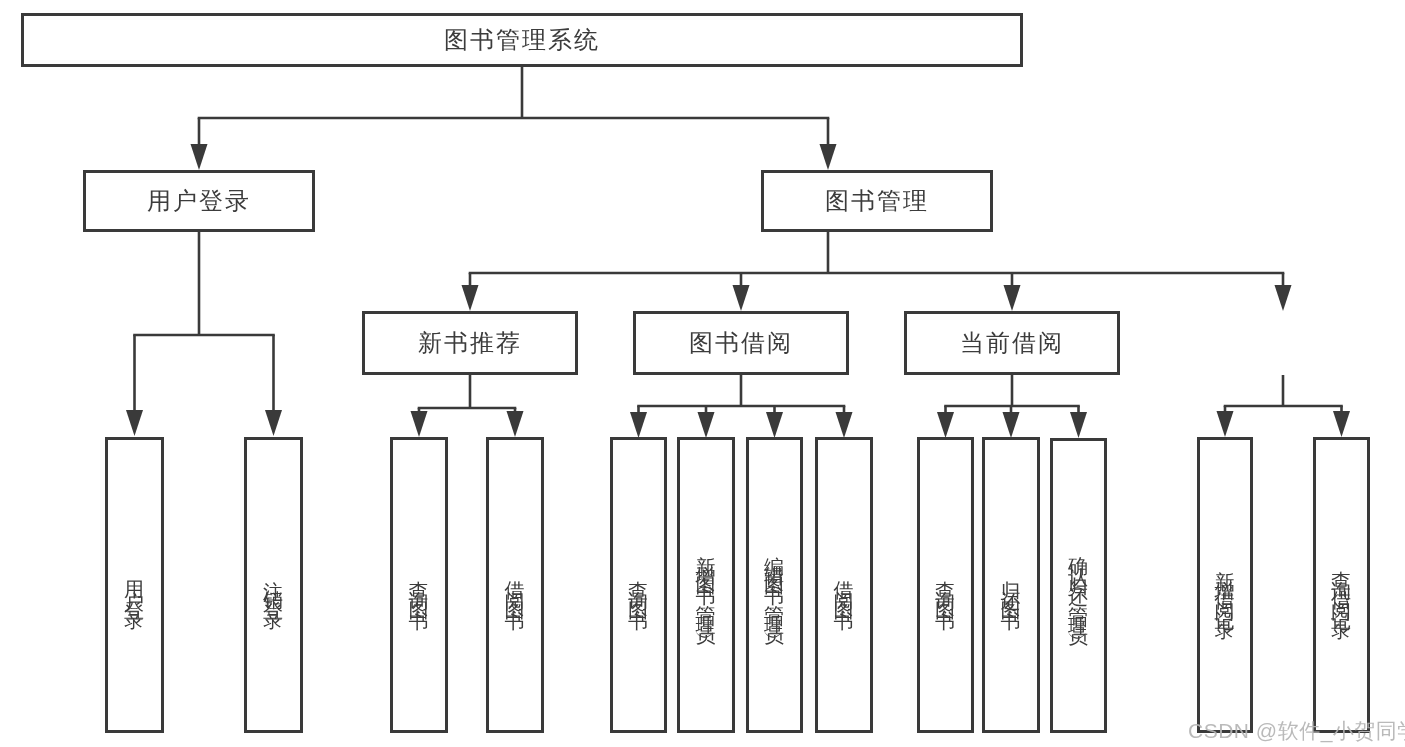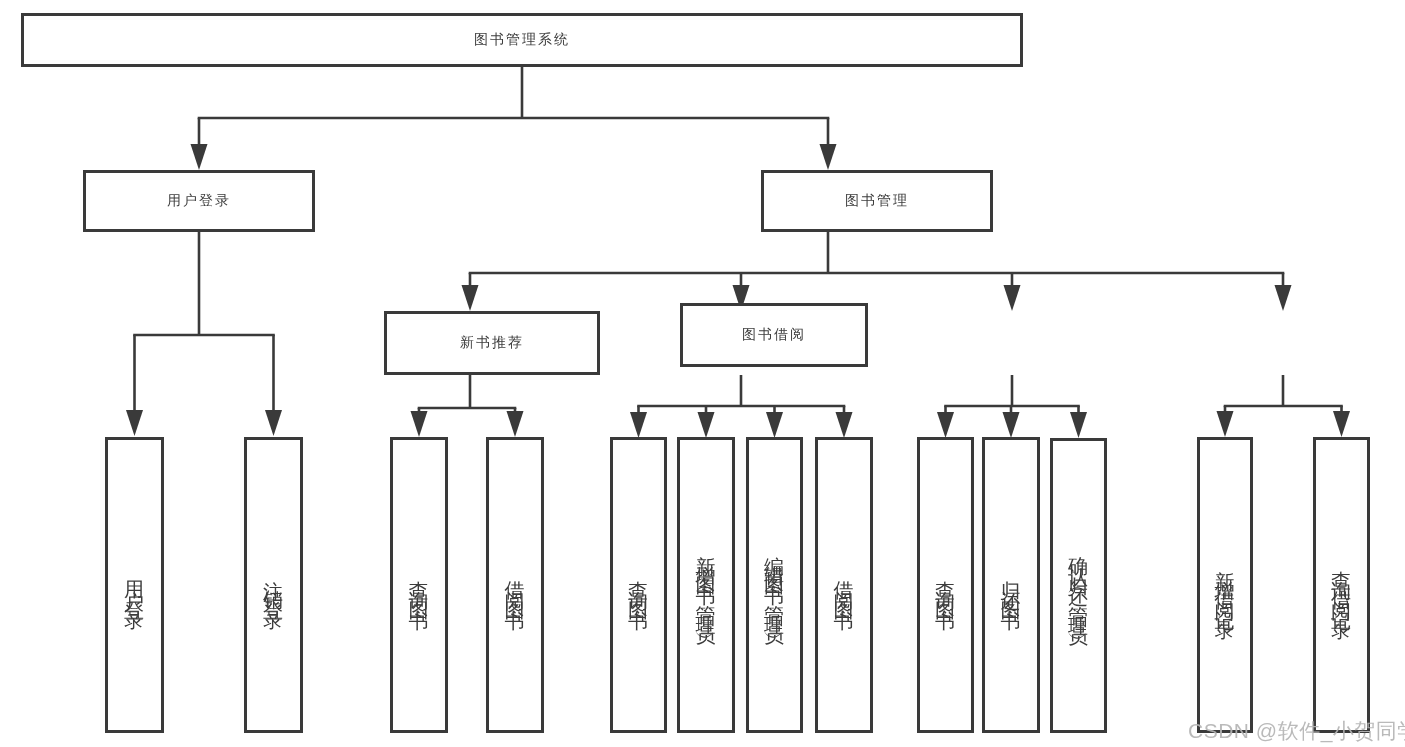--- a/index.html
+++ b/index.html
@@ -7,21 +7,21 @@
     position:relative; width:1405px; height:747px; background:#ffffff;
     font-family:"Liberation Sans", sans-serif; overflow:hidden;
   }
   .svg-layer { position:absolute; left:0; top:0; width:1405px; height:747px; }
   .node {
     position:absolute; box-sizing:border-box;
     border:3px solid #3a3a3a; background:#ffffff;
     display:flex; align-items:center; justify-content:center;
     color:#3c3c3c;
   }
-  .h-label { font-size:14px; letter-spacing:2px; white-space:nowrap; }
+  .h-label { font-size:24px; letter-spacing:2px; white-space:nowrap; }
   .vtext {
     writing-mode:vertical-rl; text-orientation:mixed;
     font-size:20px; letter-spacing:10px; line-height:1;
     white-space:nowrap;
   }
   .watermark {
     position:absolute; left:1188px; top:717px; z-index:5;
     font-size:21px; letter-spacing:0.5px; color:#b5b5b5;
     opacity:0.92; white-space:nowrap;
   }
@@ -101,25 +101,28 @@
     <span class="h-label">图书管理系统</span>
   </div>
 
   <div class="node" style="left:83px; top:170px; width:232px; height:62px;">
     <span class="h-label">用户登录</span>
   </div>
   <div class="node" style="left:713px; top:170px; width:232px; height:62px;margin-left:48px;">
     <span class="h-label">图书管理</span>
   </div>
 
-  <div class="node" style="left:384px; top:311px; width:216px; height:64px;">
+  <div class="node" style="left:362px; top:311px; width:216px; height:64px;">
     <span class="h-label">新书推荐</span>
   </div>
-  <div class="node" style="left:633px; top:303px; width:188px; height:64px;margin-left:47px;">
+  <div class="node" style="left:633px; top:311px; width:216px; height:64px;">
     <span class="h-label">图书借阅</span>
+  </div>
+  <div class="node" style="left:904px; top:311px; width:216px; height:64px;">
+    <span class="h-label">当前借阅</span>
   </div>
 
   <div class="node" style="left:105px; top:437px; width:59px; height:296px;">
     <span class="vtext">用户登录</span>
   </div>
   <div class="node" style="left:244px; top:437px; width:59px; height:296px;">
     <span class="vtext">注销登录</span>
   </div>
 
   <div class="node" style="left:390px; top:437px; width:58px; height:296px;">

